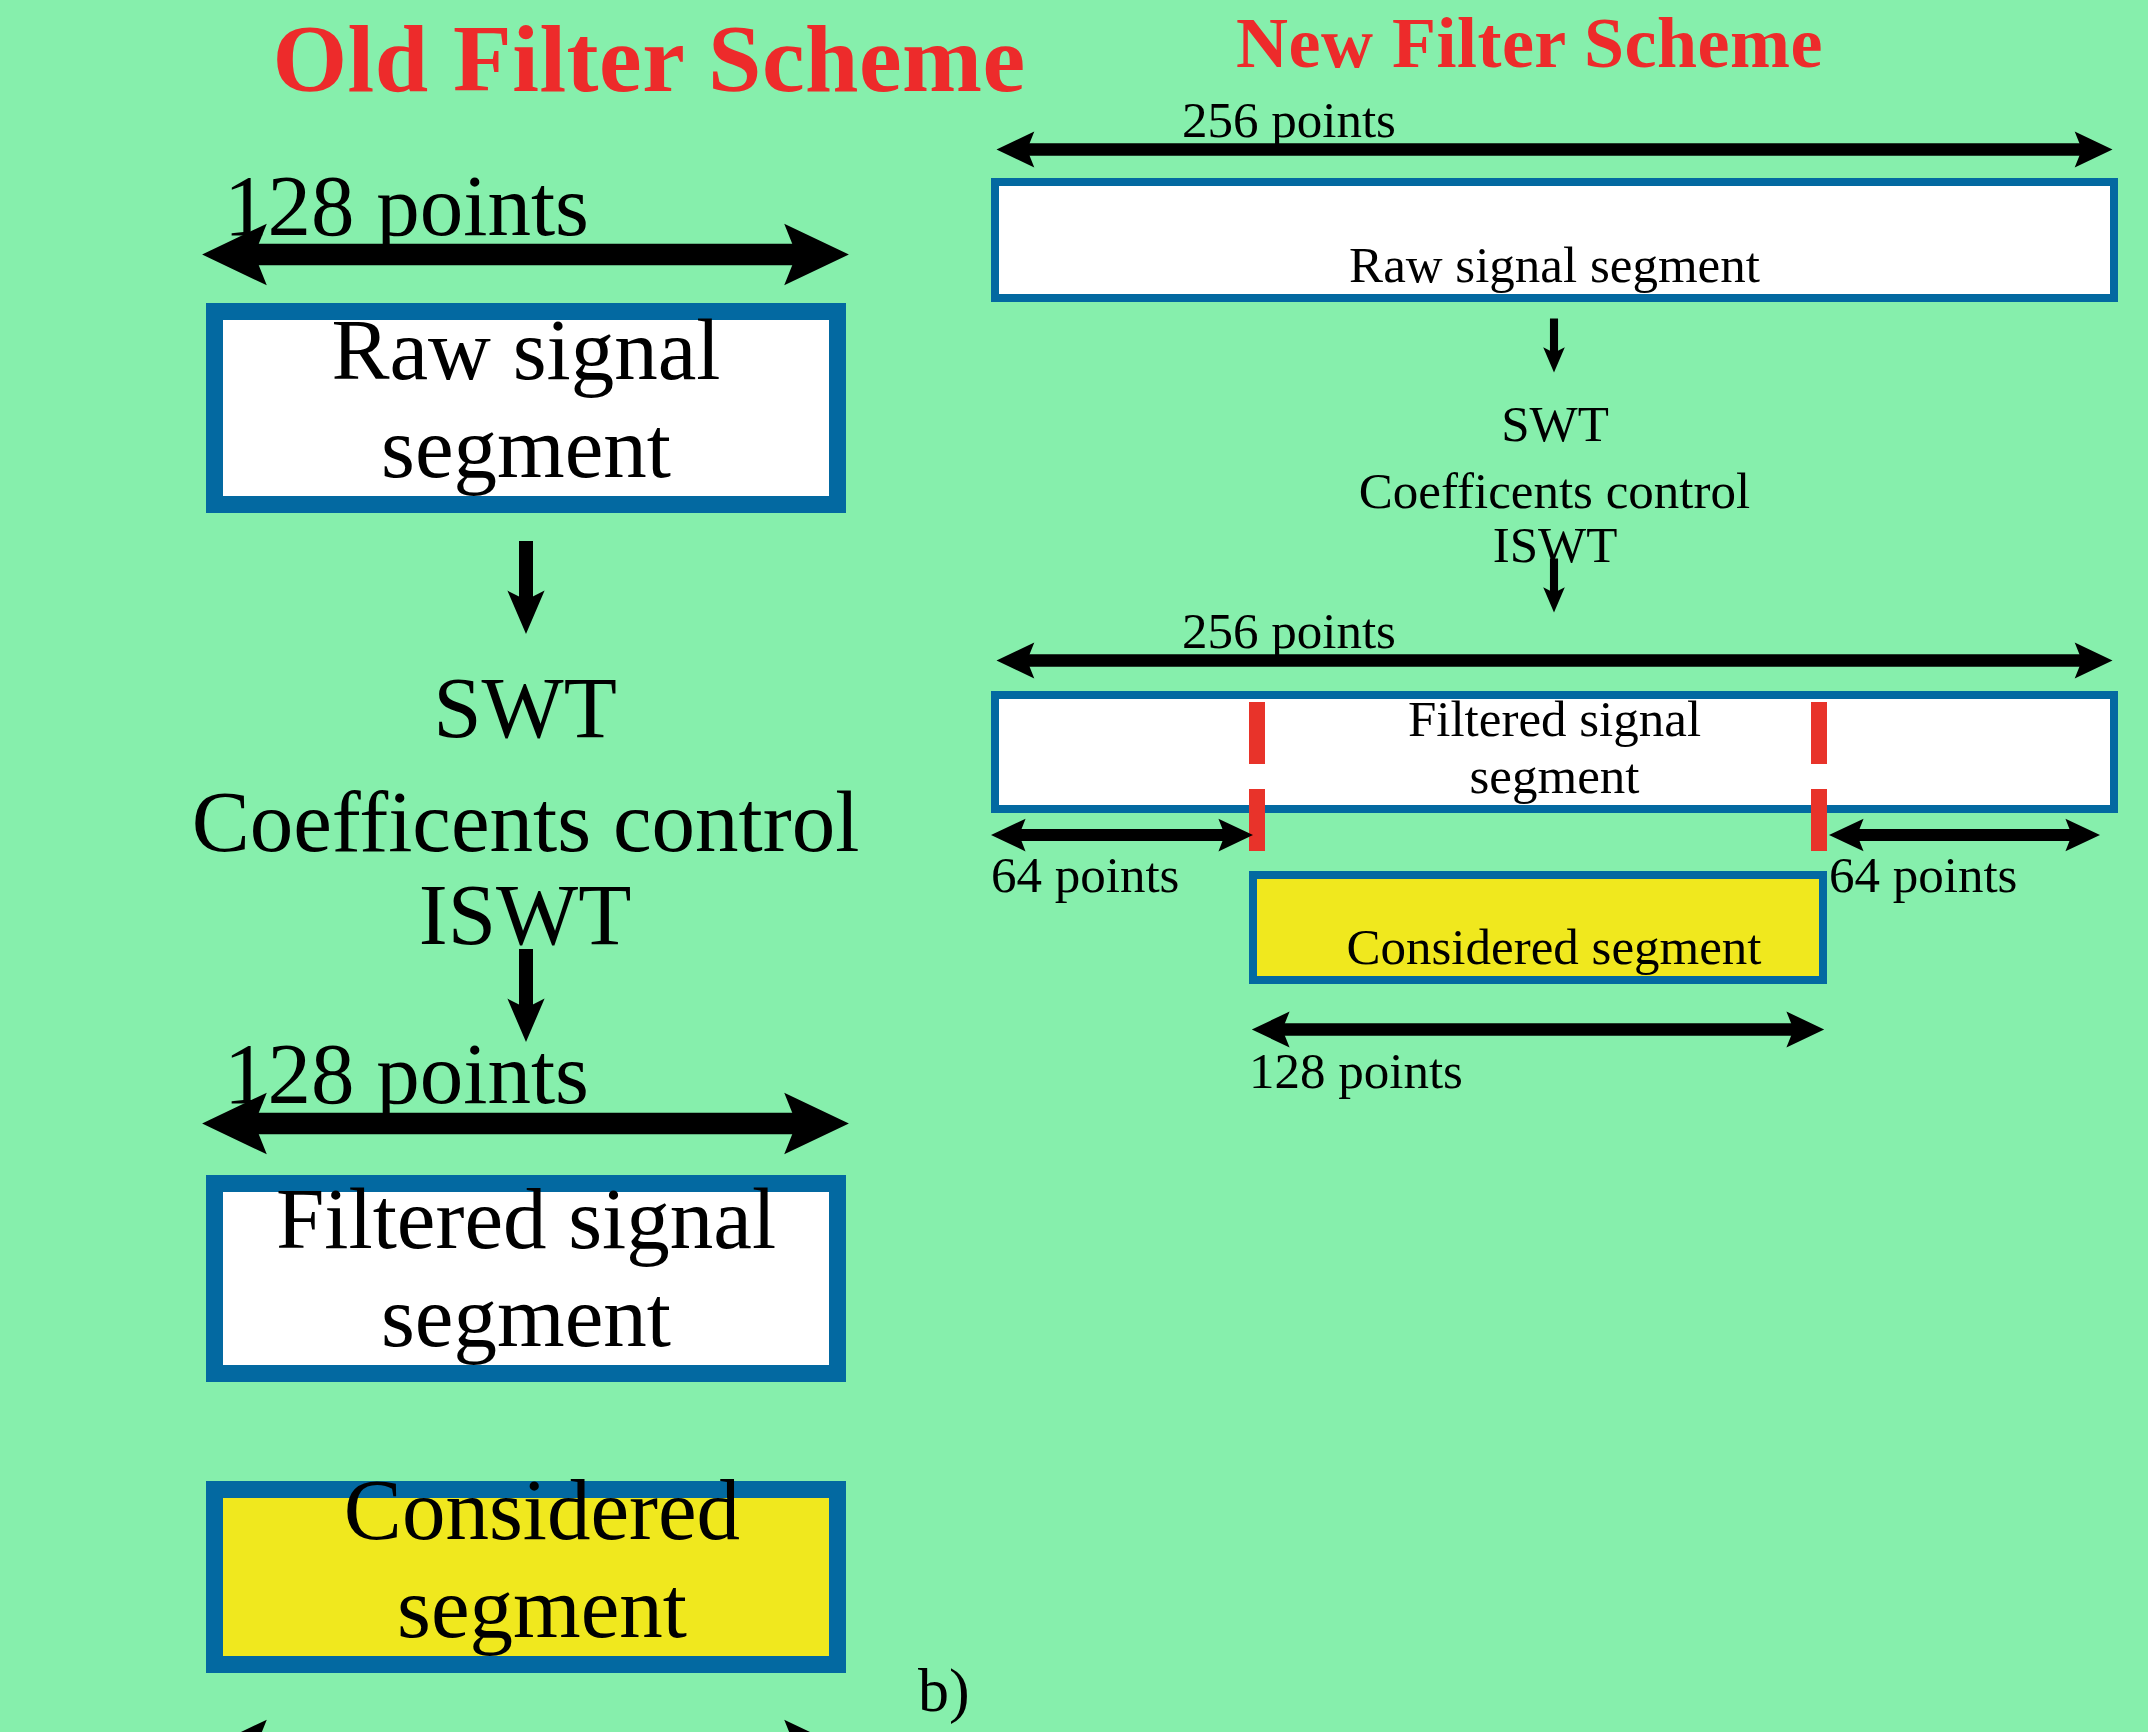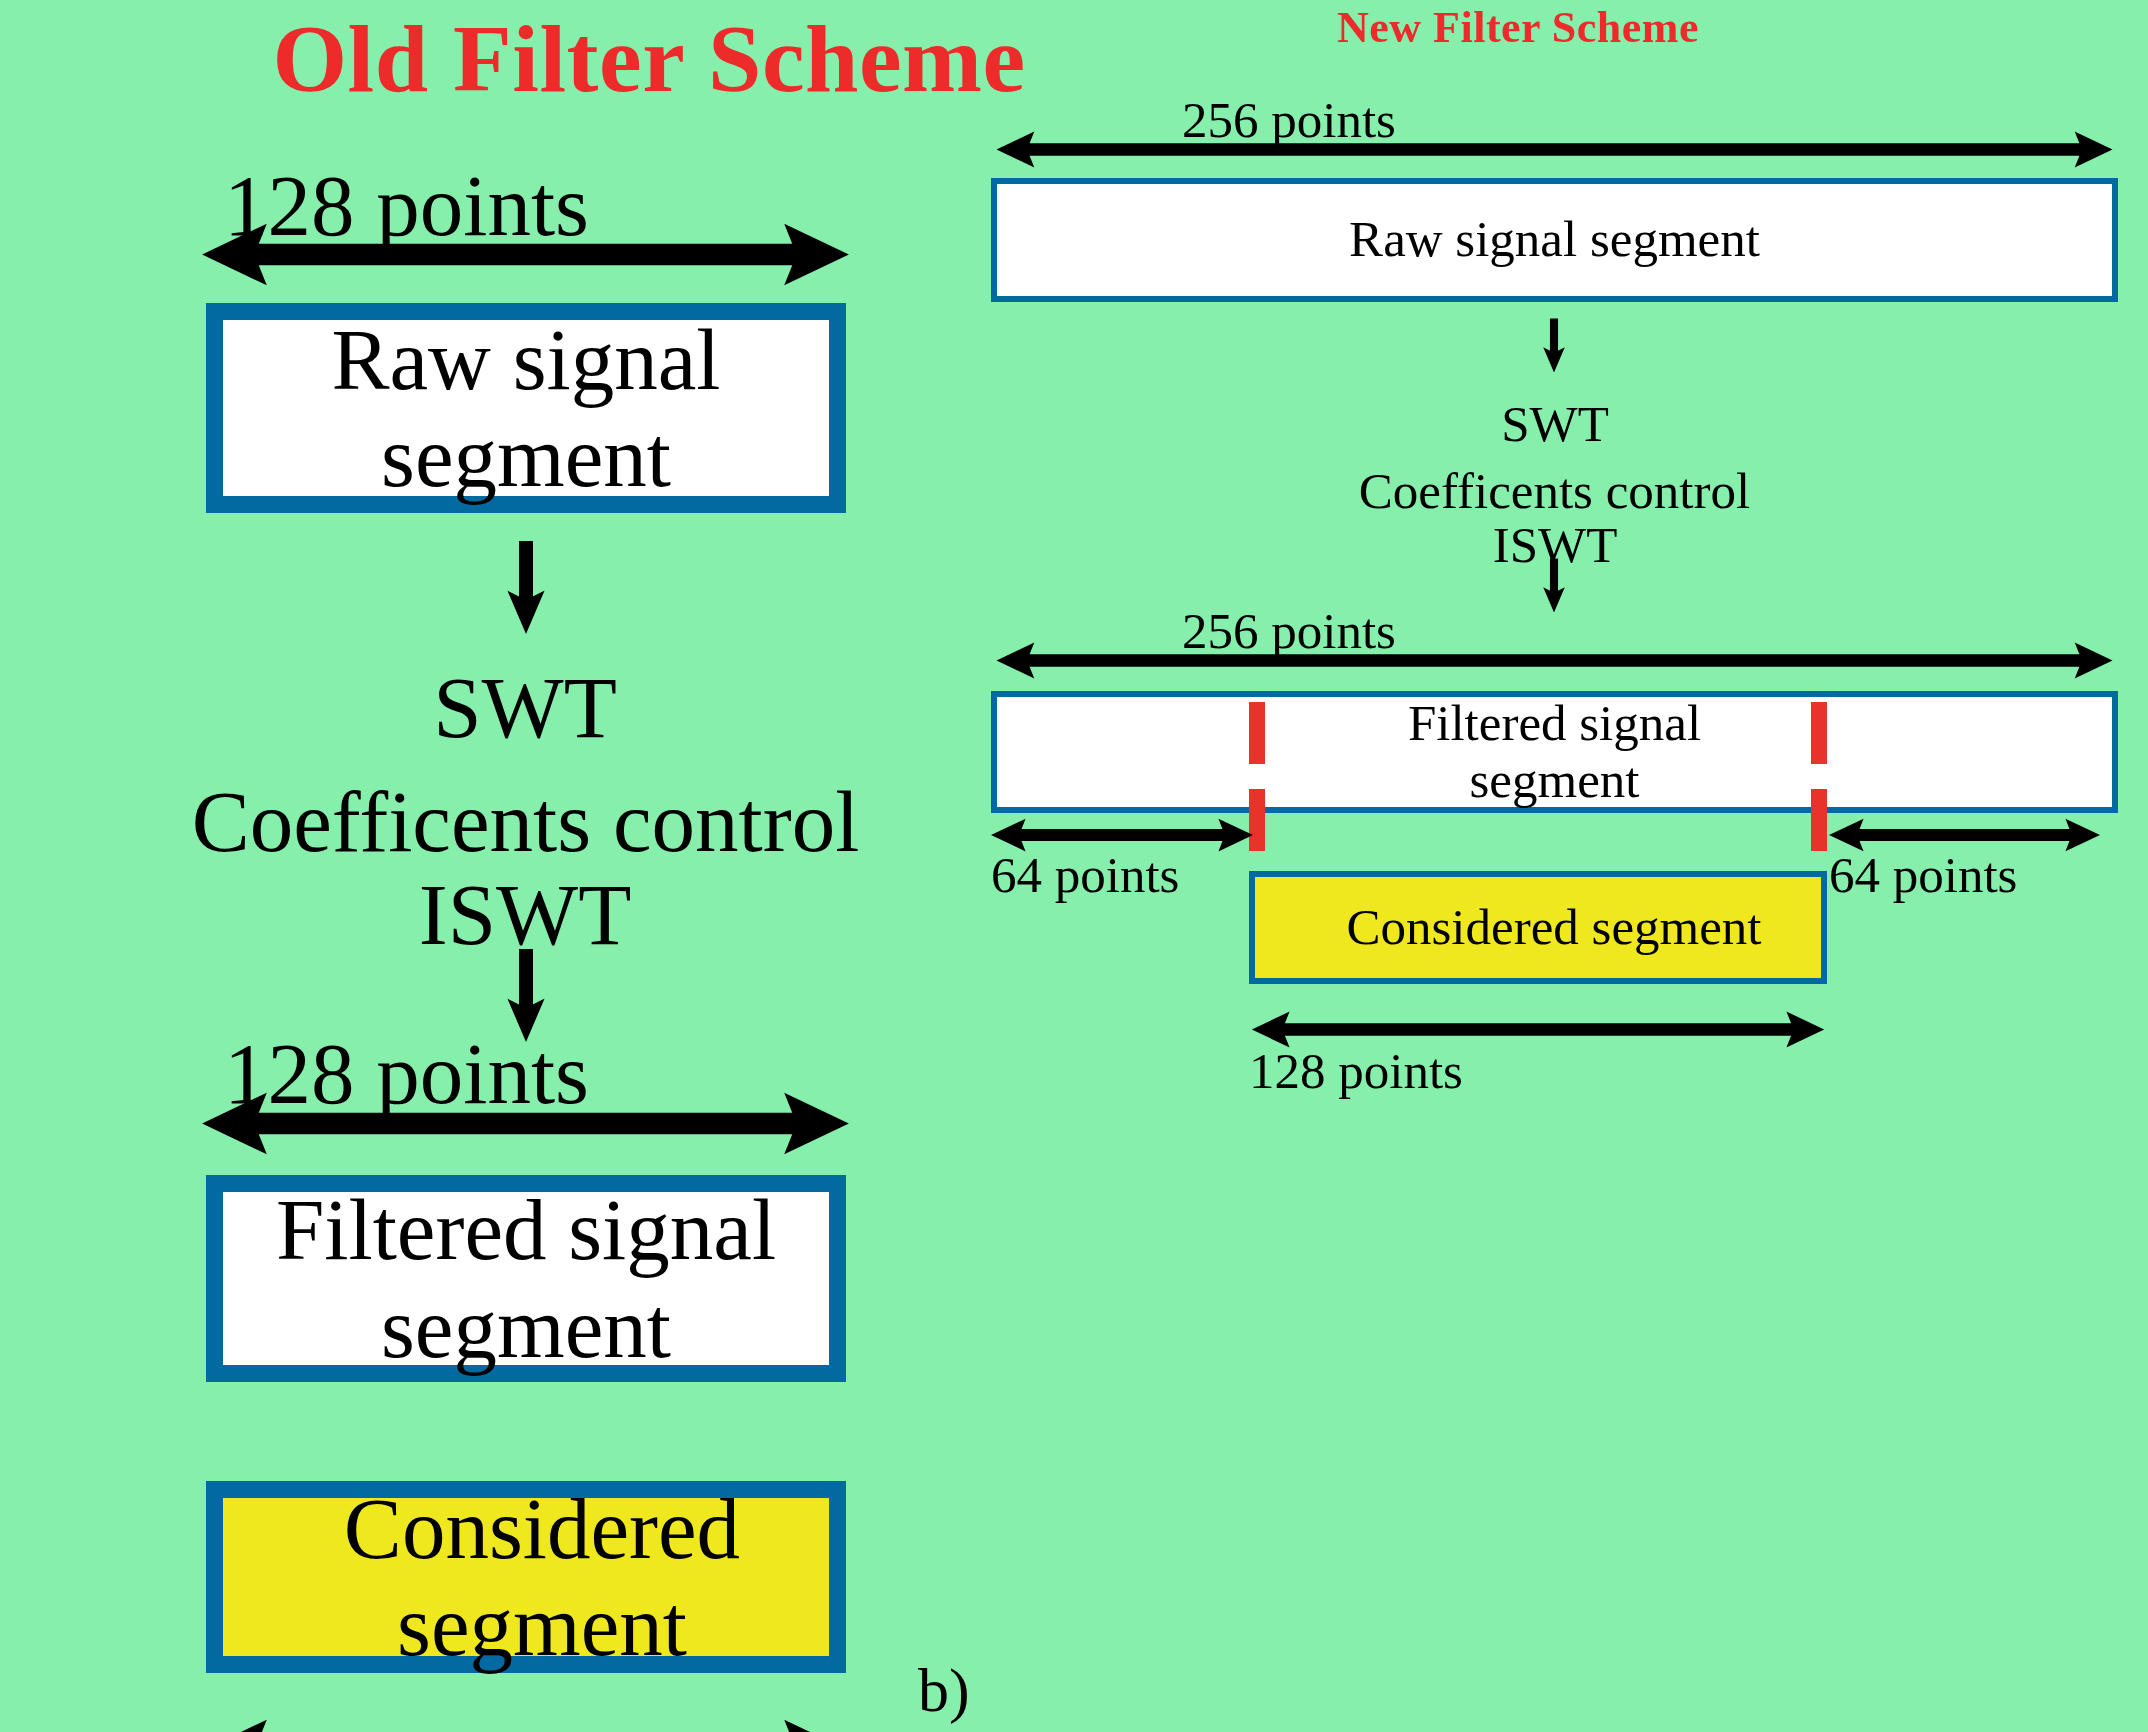--- a/index.html
+++ b/index.html
@@ -11,33 +11,33 @@
     position: relative;
     width: 2148px;
     height: 1733px;
     background: #86efac;
     font-family: "Liberation Serif", "DejaVu Serif", serif;
     overflow: hidden;
   }
   .panel-title {
     position: absolute;
     font-weight: bold;
-    font-size: 44px;
+    font-size: 72px;
     color: #ED2B2B;
     text-align: center;
     white-space: nowrap;
     letter-spacing: 0.5px;
   }
   .box {
     position: absolute;
     box-sizing: border-box;
-    border: 6px solid #0369a1;
+    border: 8px solid #0369a1;
     background: #ffffff;
     display: flex;
-    align-items: center;
+    align-items: flex-end;
     justify-content: center;
   }
   .box.yellow {
     background: #F0E81E;
     padding-left: 32px;
   }
   .box-label {
     font-size: 51px;
     color: #000000;
     text-align: center;

